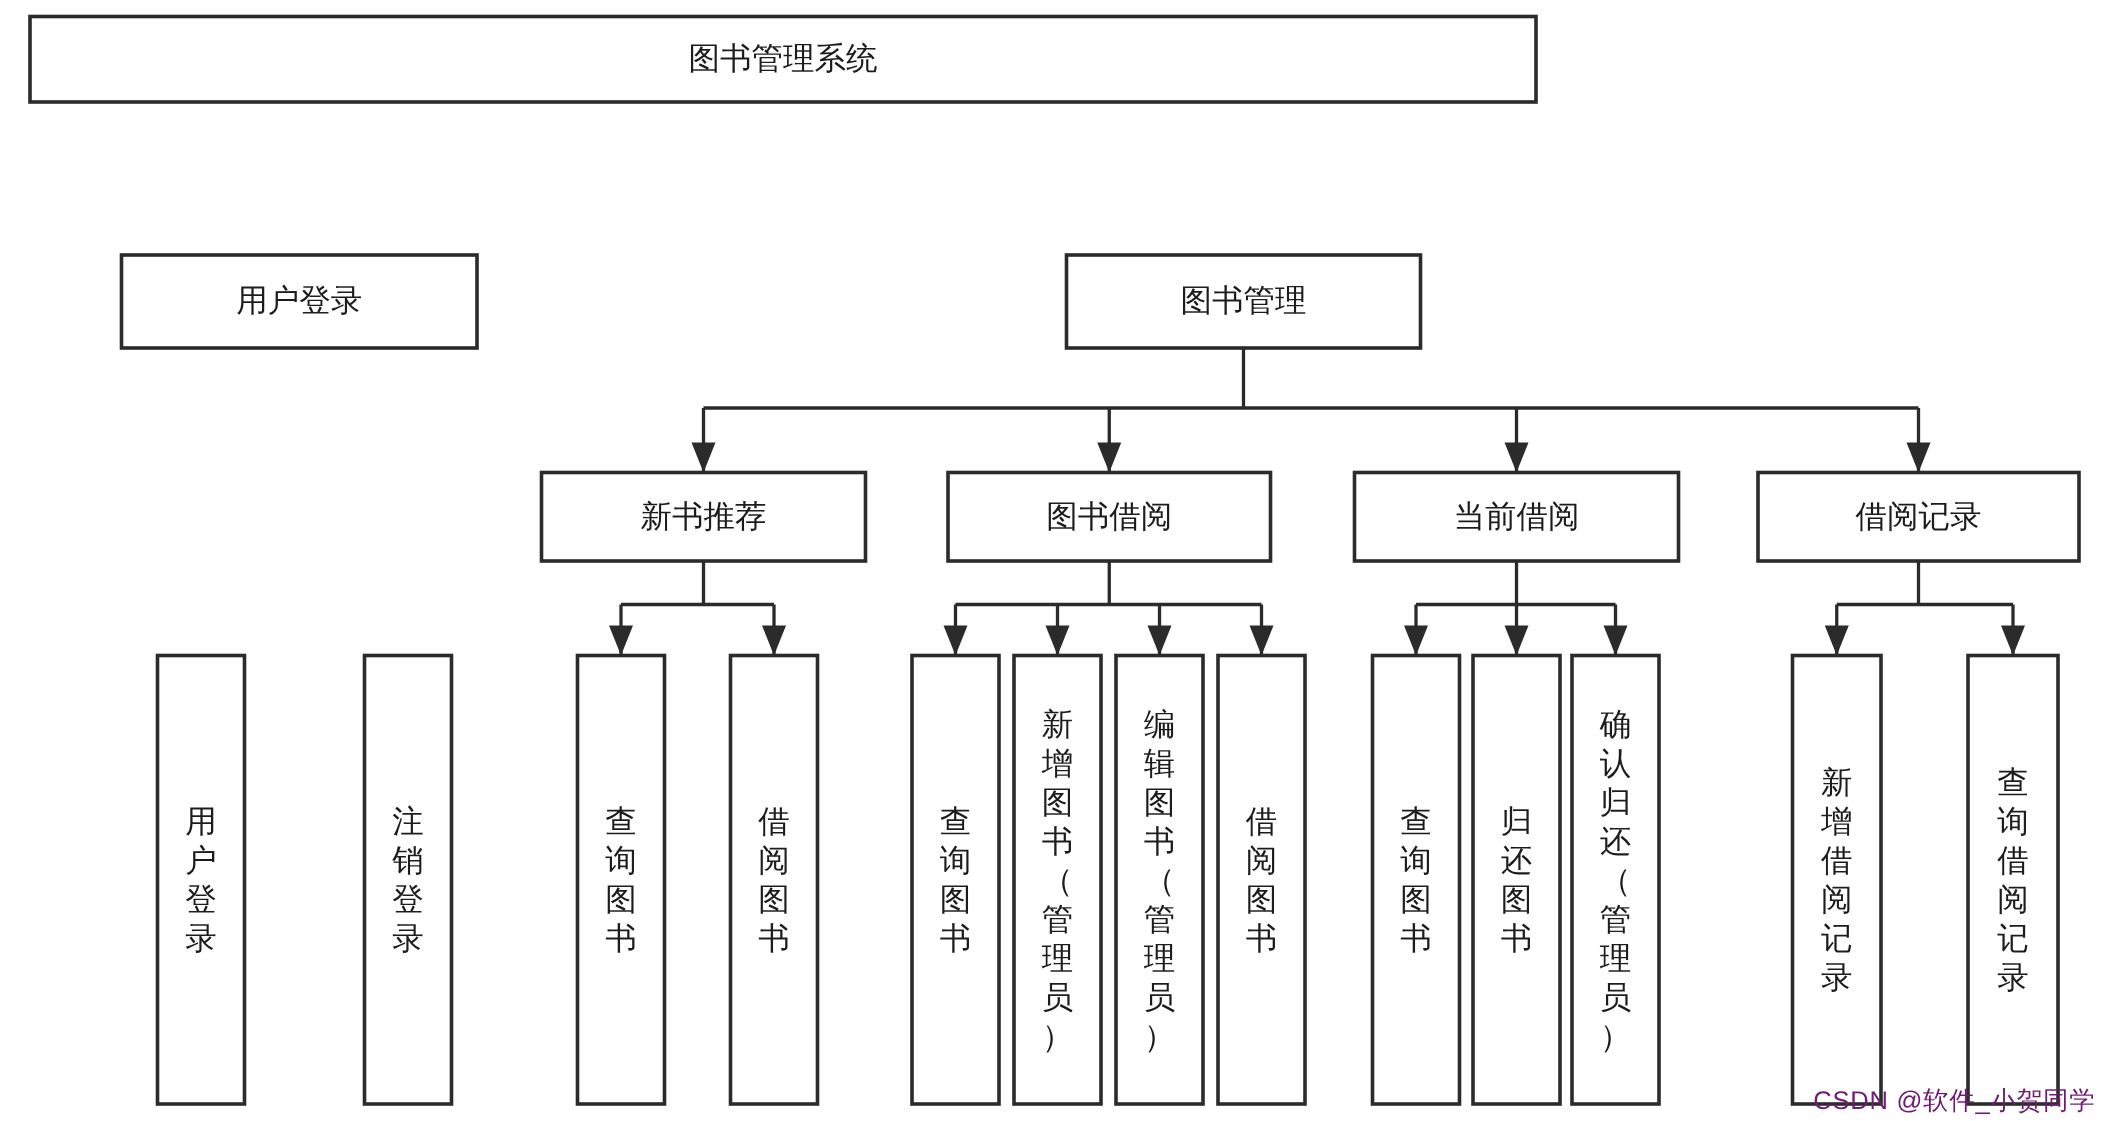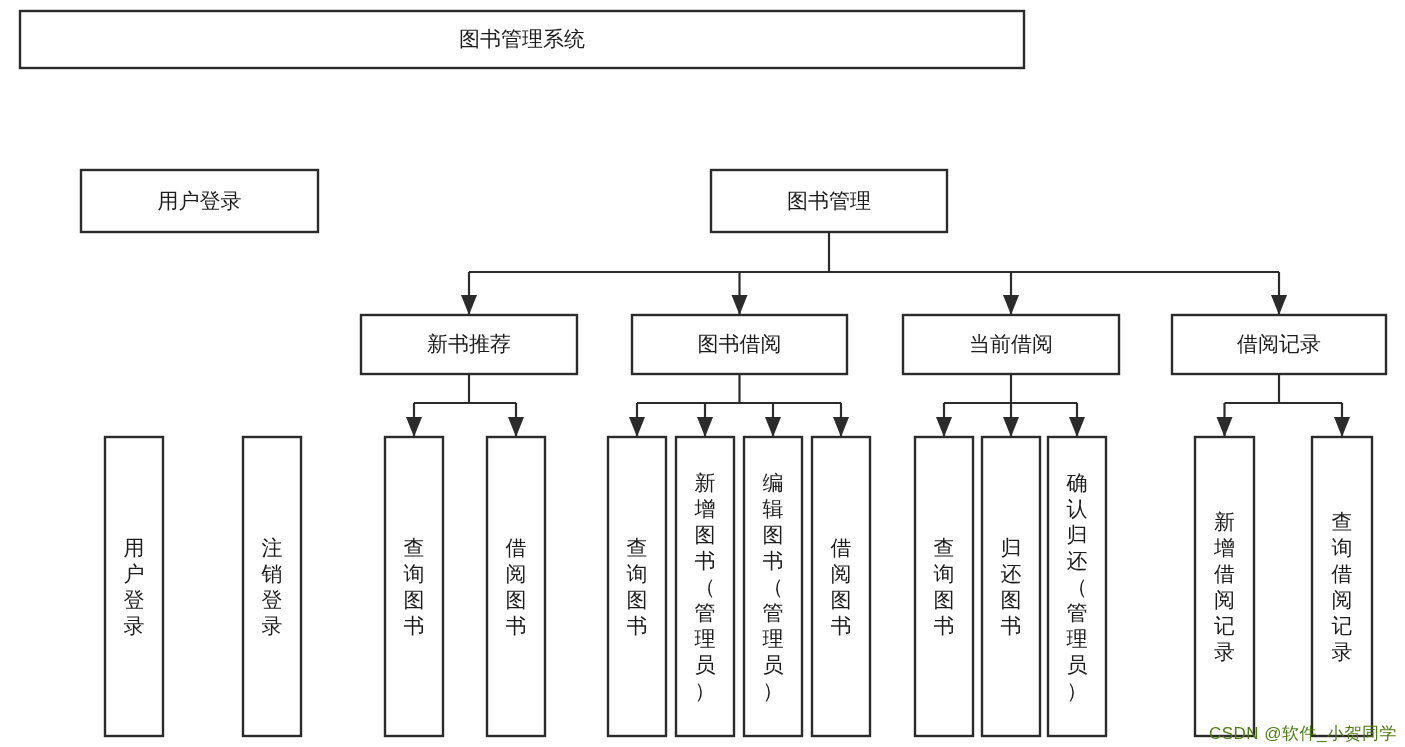--- a/index.html
+++ b/index.html
@@ -52,21 +52,21 @@
   .arrow-head {
     fill: #2b2b2b;
     stroke: none;
   }
   .watermark {
     position: absolute;
     right: 8px;
     bottom: 2px;
     font-family: "Liberation Sans", "DejaVu Sans", sans-serif;
     font-size: 17px;
-    color: #4d7c0f;
+    color: #701a75;
     letter-spacing: 0.5px;
     white-space: nowrap;
     user-select: none;
   }
 </style>
 </head>
 <body>
 
 <div id="diagram-root">
   <svg class="diagram" viewBox="0 0 1405 747" xmlns="http://www.w3.org/2000/svg">

